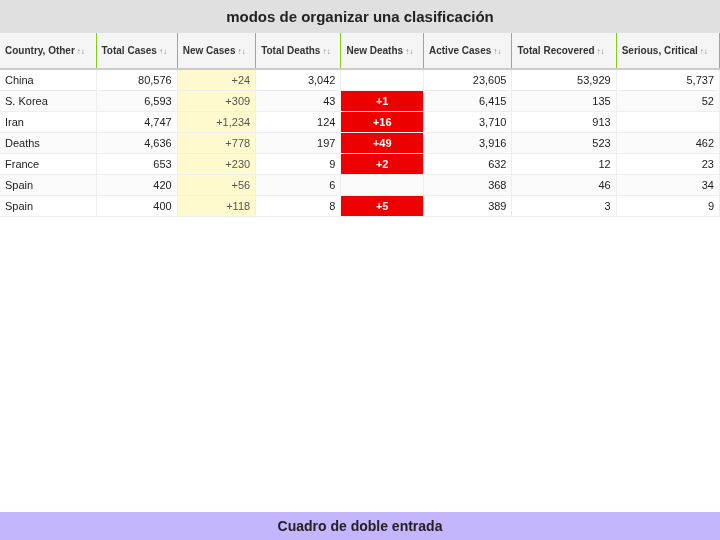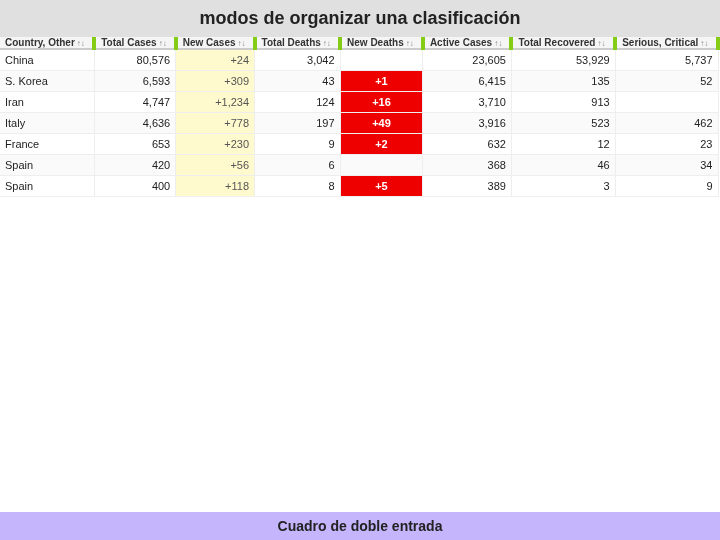--- a/index.html
+++ b/index.html
@@ -11,47 +11,47 @@
       overflow: hidden;
       display: flex;
       flex-direction: column;
       align-items: center;
       justify-content: flex-start;
     }
     .title-bar {
       width: 100%;
       background: #e0e0e0;
       padding: 8px 16px;
-      font-size: 18px;
+      font-size: 15px;
       font-weight: bold;
       text-align: center;
       color: #222;
     }
     .table-container {
       width: 100%;
       overflow-x: auto;
       flex: 1;
     }
     table {
       width: 100%;
       border-collapse: collapse;
       font-size: 11px;
     }
     thead tr {
       background: #f5f5f5;
       border-bottom: 2px solid #ccc;
     }
     thead th {
-      padding: 0 5px;
+      padding: 12px 5px;
       text-align: left;
       font-weight: bold;
       font-size: 10px;
       color: #333;
       vertical-align: bottom;
-      border-right: 4px solid #84cc16;
+      border-right: 1px solid #84cc16;
       white-space: nowrap;
     }
     thead th .sort-icon {
       display: inline-block;
       font-size: 8px;
       color: #888;
       margin-left: 2px;
     }
     tbody tr {
       border-bottom: 1px solid #eee;
@@ -137,21 +137,21 @@
           <td>Iran</td>
           <td class="num">4,747</td>
           <td class="yellow-bg">+1,234</td>
           <td class="num">124</td>
           <td class="red-bg">+16</td>
           <td class="num">3,710</td>
           <td class="num">913</td>
           <td class="num"></td>
         </tr>
         <tr>
-          <td>Italy</td>
+          <td>Deaths</td>
           <td class="num">4,636</td>
           <td class="yellow-bg">+778</td>
           <td class="num">197</td>
           <td class="red-bg">+49</td>
           <td class="num">3,916</td>
           <td class="num">523</td>
           <td class="num">462</td>
         </tr>
         <tr>
           <td>France</td>

